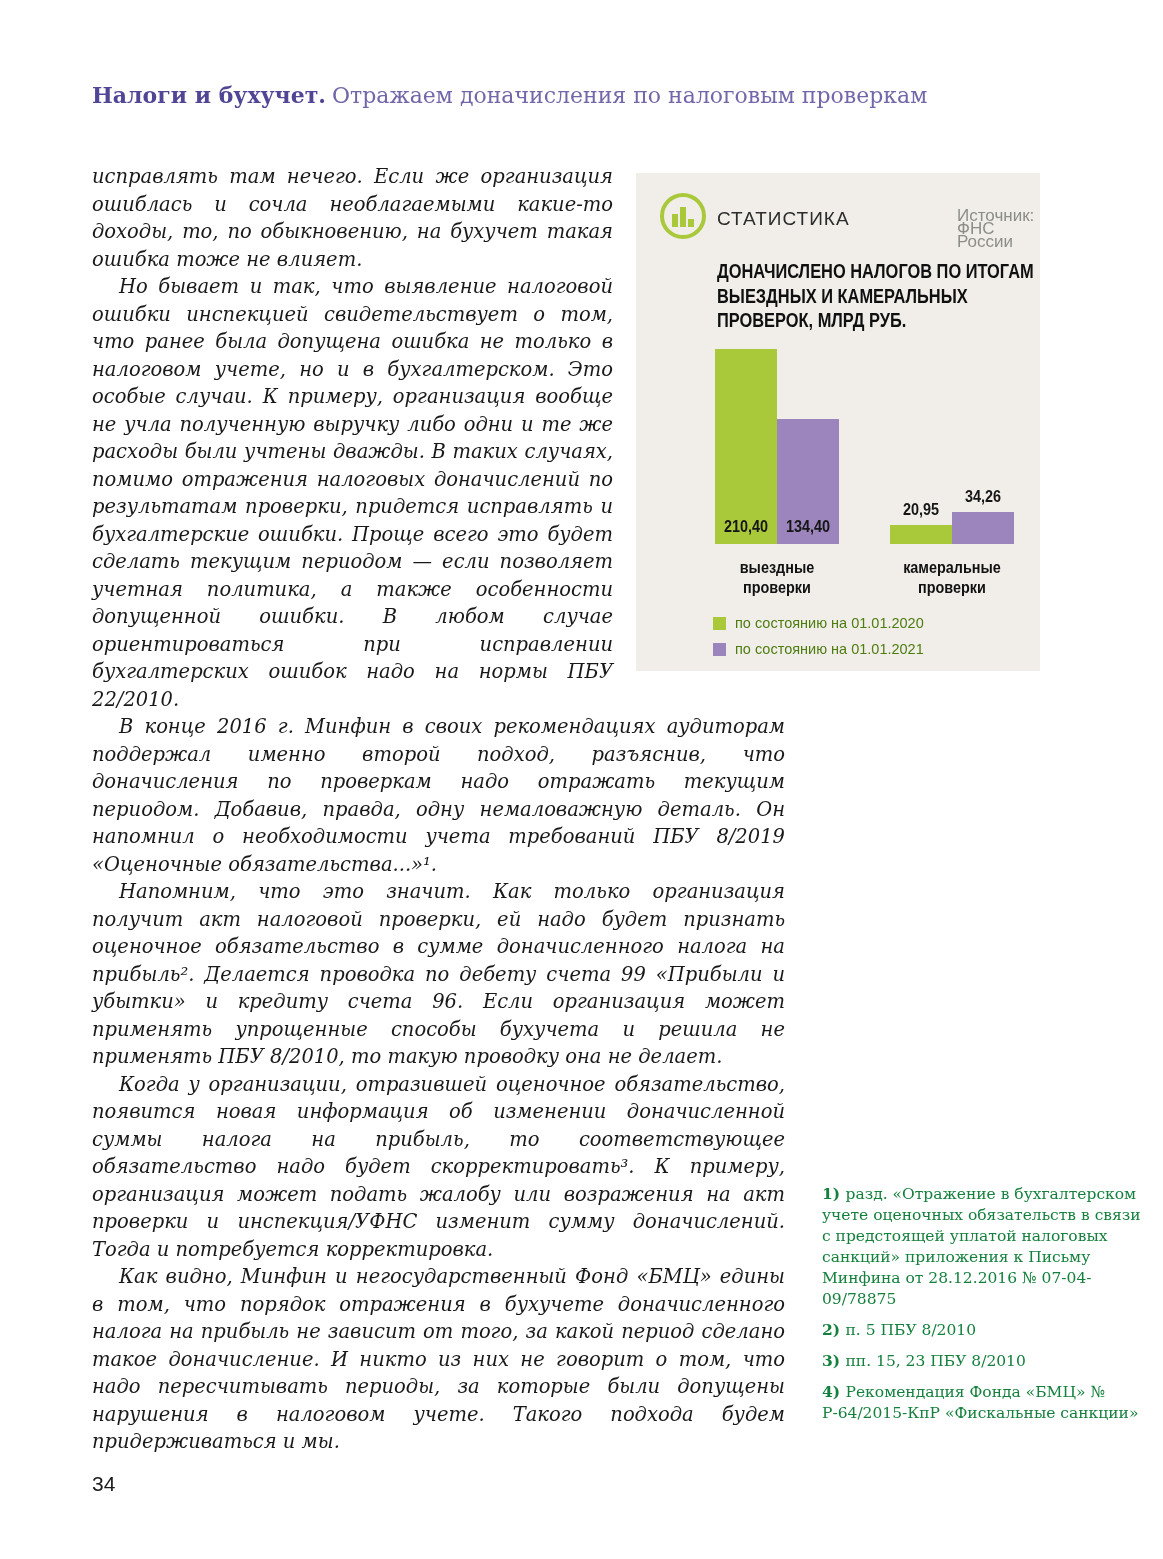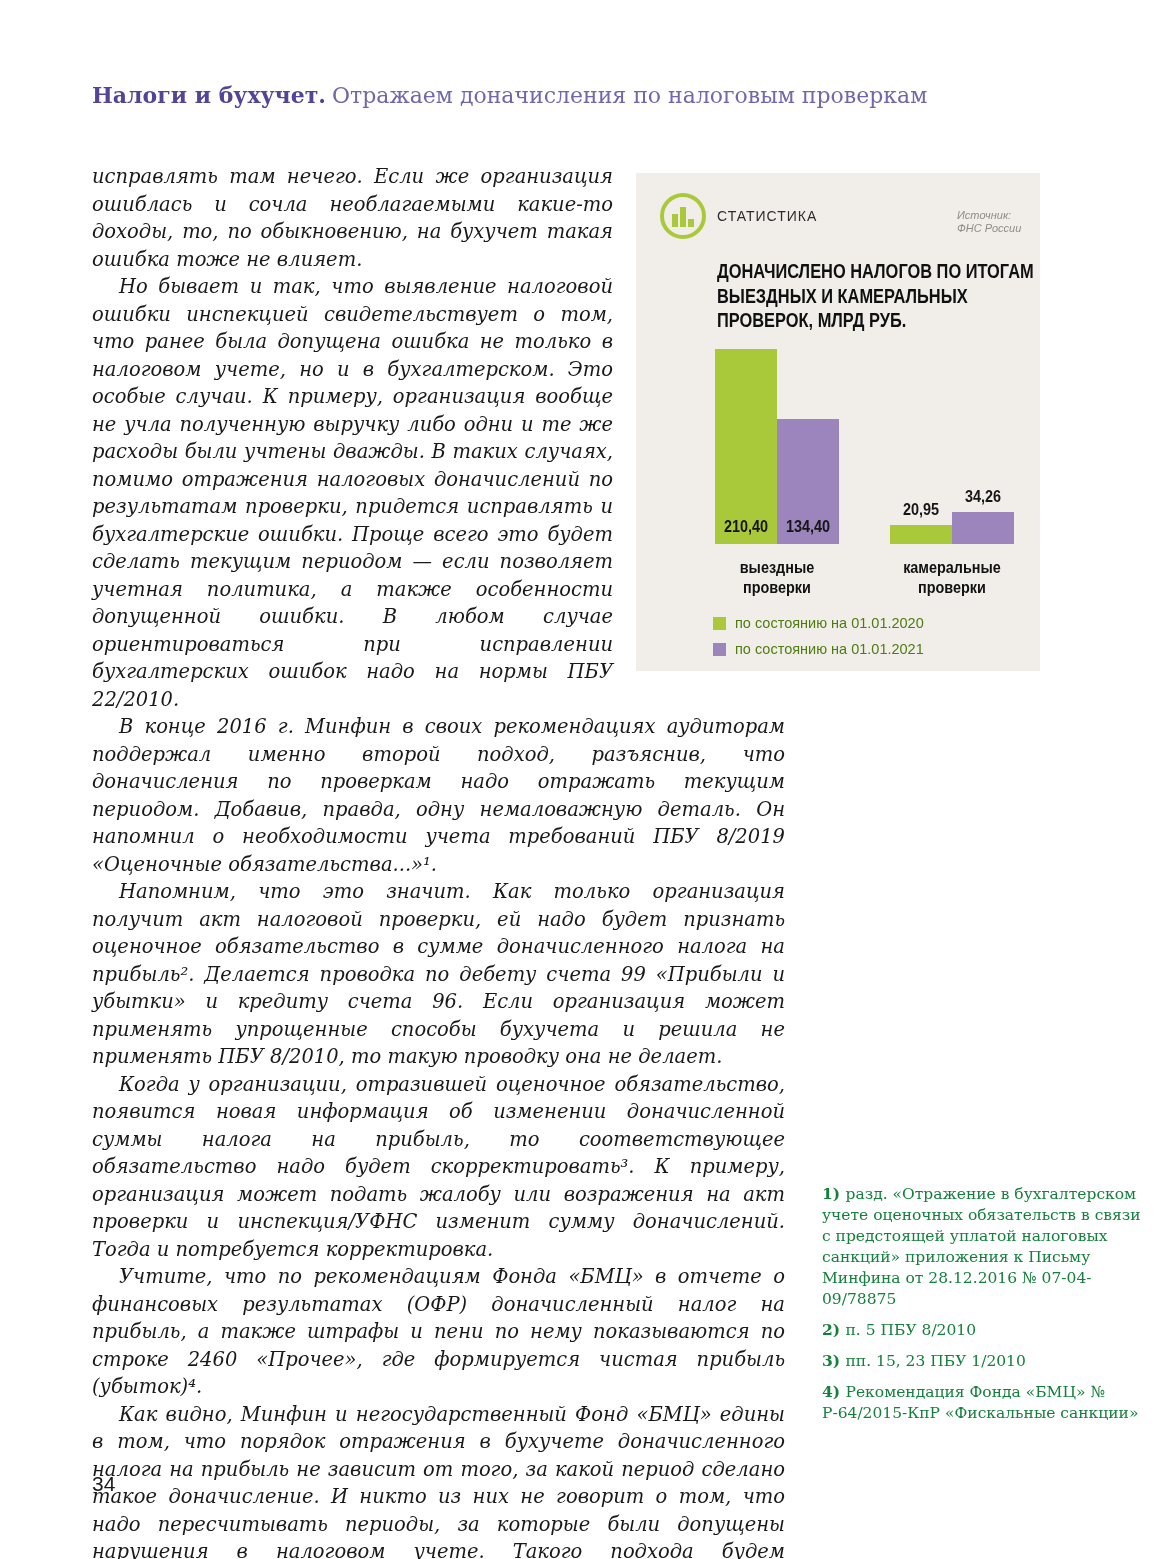--- a/index.html
+++ b/index.html
@@ -31,24 +31,24 @@
   }
   .stat-icon { position:absolute; left:24px; top:20px; width:38px; height:38px;
     border:4px solid #a9c83a; border-radius:50%; }
   .stat-icon .bars { position:absolute; left:0; right:0; bottom:8px;
     display:flex; justify-content:center; align-items:flex-end; gap:2px; }
   .stat-icon .bars i { display:block; background:#a9c83a; width:6px; }
   .stat-icon .bars i.b1 { height:13px; }
   .stat-icon .bars i.b2 { height:20px; }
   .stat-icon .bars i.b3 { height:8px; }
 
-  .stat-label { position:absolute; left:81px; top:35px; font-size:14px;
+  .stat-label { position:absolute; left:81px; top:35px; font-size:19px;
     letter-spacing:1px; color:#2c2c2c; }
-  .stat-source { position:absolute; left:321px; top:36px; font-size:11px;
-    line-height:13px; color:#8d8d88; white-space:pre-line;font-style:italic; }
+  .stat-source { position:absolute; left:321px; top:36px; font-size:17px;
+    line-height:13px; color:#8d8d88; white-space:pre-line; }
   .stat-title { position:absolute; left:81px; top:86px; width:400px;
     font-size:20px; line-height:24.5px; font-weight:bold; color:#101010;
     white-space:pre-line; transform:scaleX(0.82); transform-origin:left top;
     letter-spacing:0; }
 
   
   .chart-plot { position:absolute; left:0; top:176px; width:404px; height:195px; }
   .bar { position:absolute; bottom:0; }
   .bar-label { position:absolute; width:80px; text-align:center;
     font-weight:bold; font-size:16px; color:#161616;
@@ -80,21 +80,20 @@
     <span class="brand">Налоги и бухучет.</span><span class="subtitle">Отражаем доначисления по налоговым проверкам</span>
   </div>
 
   <div class="article" id="article">
     <div class="chart-spacer"></div>
   <p class="">исправлять там нечего. Если же организация ошиблась и сочла необлагаемыми какие-то доходы, то, по обыкновению, на бухучет такая ошибка тоже не влияет.</p>
       <p class="indent">Но бывает и так, что выявление налоговой ошибки инспекцией свидетельствует о том, что ранее была допущена ошибка не только в налоговом учете, но и в бухгалтерском. Это особые случаи. К примеру, организация вообще не учла полученную выручку либо одни и те же расходы были учтены дважды. В таких случаях, помимо отражения налоговых доначислений по результатам проверки, придется исправлять и бухгалтерские ошибки. Проще всего это будет сделать текущим периодом — если позволяет учетная политика, а также особенности допущенной ошибки. В любом случае ориентироваться при исправлении бухгалтерских ошибок надо на нормы ПБУ 22/2010.</p>
       <p class="indent">В конце 2016 г. Минфин в своих рекомендациях аудиторам поддержал именно второй подход, разъяснив, что доначисления по проверкам надо отражать текущим периодом. Добавив, правда, одну немаловажную деталь. Он напомнил о необходимости учета требований ПБУ 8/2019 «Оценочные обязательства...»¹.</p>
       <p class="indent">Напомним, что это значит. Как только организация получит акт налоговой проверки, ей надо будет признать оценочное обязательство в сумме доначисленного налога на прибыль². Делается проводка по дебету счета 99 «Прибыли и убытки» и кредиту счета 96. Если организация может применять упрощенные способы бухучета и решила не применять ПБУ 8/2010, то такую проводку она не делает.</p>
       <p class="indent">Когда у организации, отразившей оценочное обязательство, появится новая информация об изменении доначисленной суммы налога на прибыль, то соответствующее обязательство надо будет скорректировать³. К примеру, организация может подать жалобу или возражения на акт проверки и инспекция/УФНС изменит сумму доначислений. Тогда и потребуется корректировка.</p>
-      <p class="indent">Учтите, что по рекомендациям Фонда «БМЦ» в отчете о финансовых результатах (ОФР) доначисленный налог на прибыль, а также штрафы и пени по нему показываются по строке 2460 «Прочее», где формируется чистая прибыль (убыток)⁴.</p>
       <p class="indent">Как видно, Минфин и негосударственный Фонд «БМЦ» едины в том, что порядок отражения в бухучете доначисленного налога на прибыль не зависит от того, за какой период сделано такое доначисление. И никто из них не говорит о том, что надо пересчитывать периоды, за которые были допущены нарушения в налоговом учете. Такого подхода будем придерживаться и мы.</p>
     </div>
 
   <div class="stat-box">
     <div class="stat-icon">
       <div class="bars">
           <i class="b1"></i>
           <i class="b2"></i>
           <i class="b3"></i>
         </div>
@@ -127,19 +126,19 @@
       </div>
   <div class="cat-label" style="left: 61px;">выездные
 проверки</div>
       <div class="cat-label" style="left: 236px;">камеральные
 проверки</div>
     </div>
 
   <div class="footnotes" id="footnotes">
       <p class="footnote"><b>1) </b><span>разд. «Отражение в бухгалтерском учете оценочных обязательств в связи с предстоящей уплатой налоговых санкций» приложения к Письму Минфина от 28.12.2016 № 07-04-09/78875</span></p>
       <p class="footnote"><b>2) </b><span>п. 5 ПБУ 8/2010</span></p>
-      <p class="footnote"><b>3) </b><span>пп. 15, 23 ПБУ 1/2010</span></p>
+      <p class="footnote"><b>3) </b><span>пп. 15, 23 ПБУ 8/2010</span></p>
       <p class="footnote"><b>4) </b><span>Рекомендация Фонда «БМЦ» № Р-64/2015-КпР «Фискальные санкции»</span></p>
     </div>
 
   <div class="page-number">34</div>
 
 </div>
 
 </body></html>

